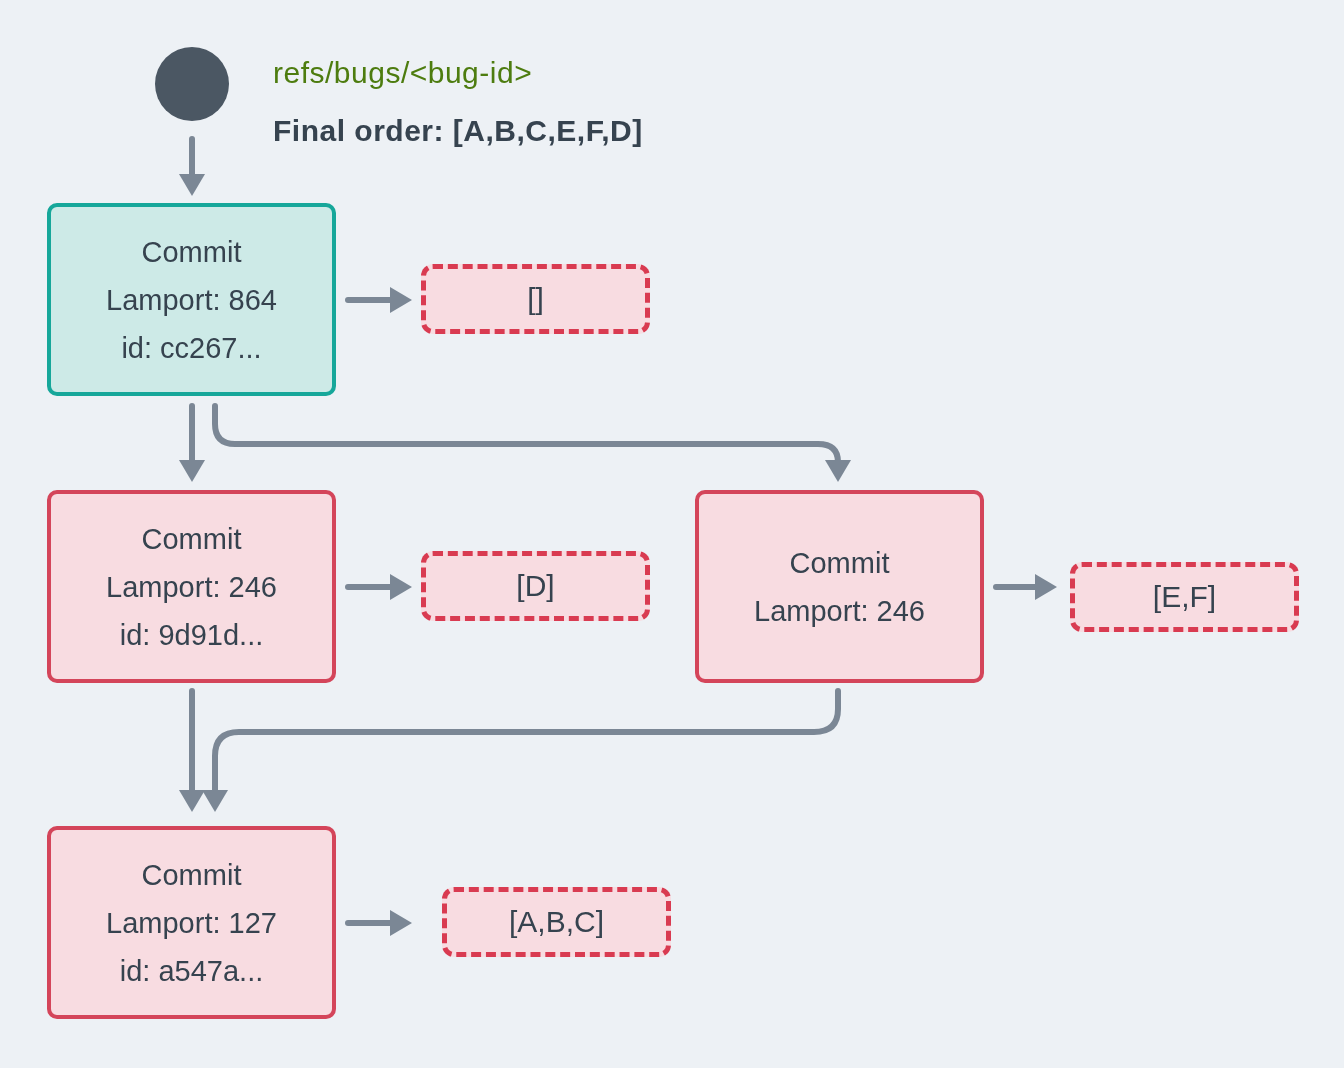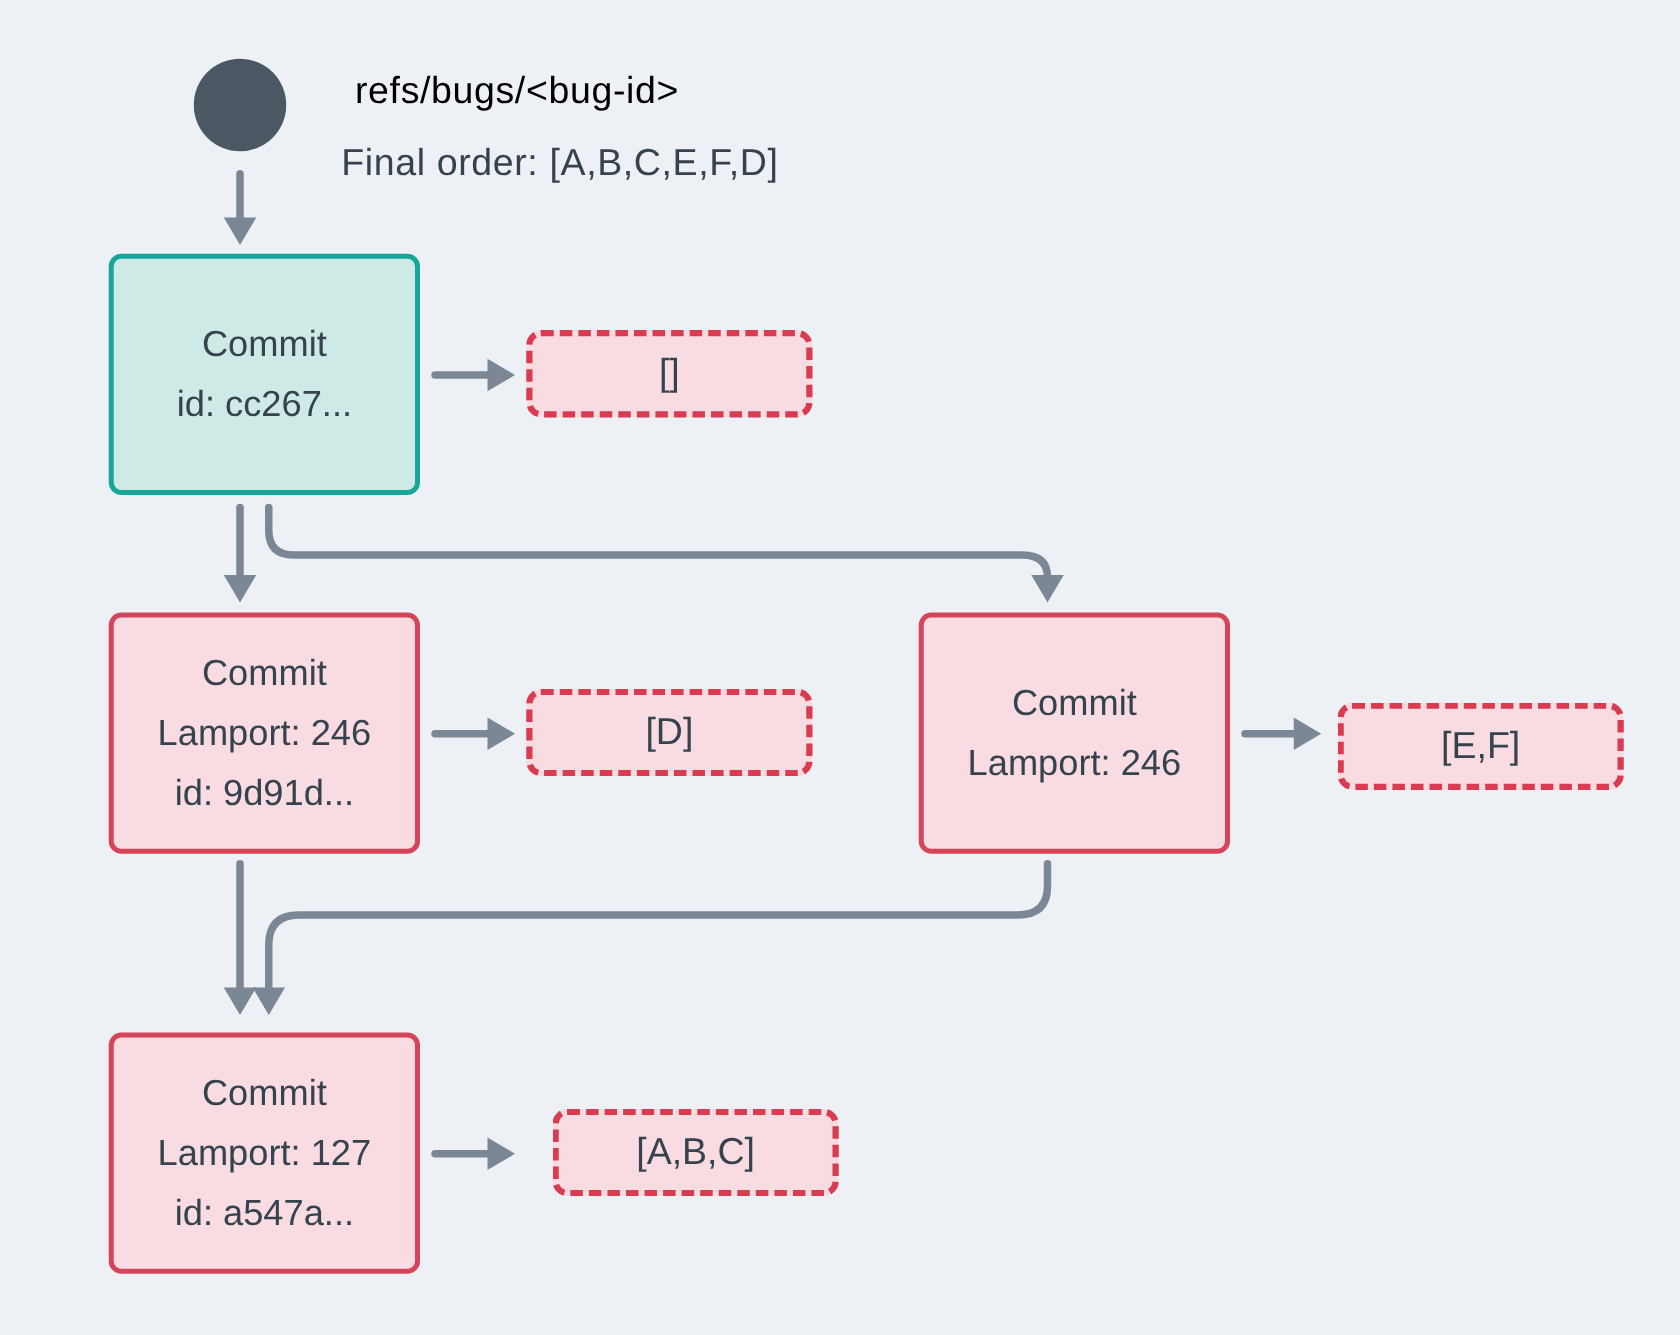--- a/index.html
+++ b/index.html
@@ -13,37 +13,35 @@
     overflow: hidden;
   }
   .edges { position: absolute; left: 0; top: 0; }
   .ref-circle {
     position: absolute; left: 155px; top: 47px;
     width: 74px; height: 74px; border-radius: 50%;
     background: #4b5763;
   }
   .ref-label {
     position: absolute; left: 273px; top: 56px;
-    font-size: 30px; letter-spacing: 0.5px; color: #000000;
+    font-size: 30px; letter-spacing: 0.5px; color: #4d7c0f;
     white-space: nowrap;
-    margin-left: 11px;
   }
   .final-order {
     position: absolute; left: 273px; top: 114px;
-    font-size: 30px; font-weight: normal; letter-spacing: 0.5px;
+    font-size: 30px; font-weight: bold; letter-spacing: 0.5px;
     color: #36434f; white-space: nowrap;
   }
   .commit {
-    position: absolute; width: 249px; height: 193px;
+    position: absolute; width: 289px; height: 193px;
     border-radius: 10px; box-sizing: border-box;
     display: flex; flex-direction: column;
     justify-content: center; align-items: center;
     font-size: 29px; line-height: 48px;
     text-align: center;
-    margin-left: 40px;
   }
   .commit.teal { background: #cdeae7; border: 4px solid #16a79a; }
   .commit.red  { background: #f8dce1; border: 4px solid #d4455a; }
   .ops {
     position: absolute; width: 229px; height: 70px;
     border-radius: 12px; box-sizing: border-box;
     background: #f8dce1; border: 5px dashed #d93b51;
     display: flex; justify-content: center; align-items: center;
     font-size: 30px; color: #36434f;
   }
@@ -85,20 +83,21 @@
       <polygon points="390,910 390,936 412,923"></polygon>
     </g>
   </svg>
 
   <div class="ref-circle"></div>
   <div class="ref-label">refs/bugs/&lt;bug-id&gt;</div>
   <div class="final-order">Final order: [A,B,C,E,F,D]</div>
 
   <div class="commit teal pos-root">
     <div>Commit</div>
+    <div>Lamport: 864</div>
     <div>id: cc267...</div>
   </div>
   <div class="ops pos-ops-root">
     <span>[]</span>
   </div>
 
   <div class="commit red pos-left">
     <div>Commit</div>
     <div>Lamport: 246</div>
     <div>id: 9d91d...</div>

